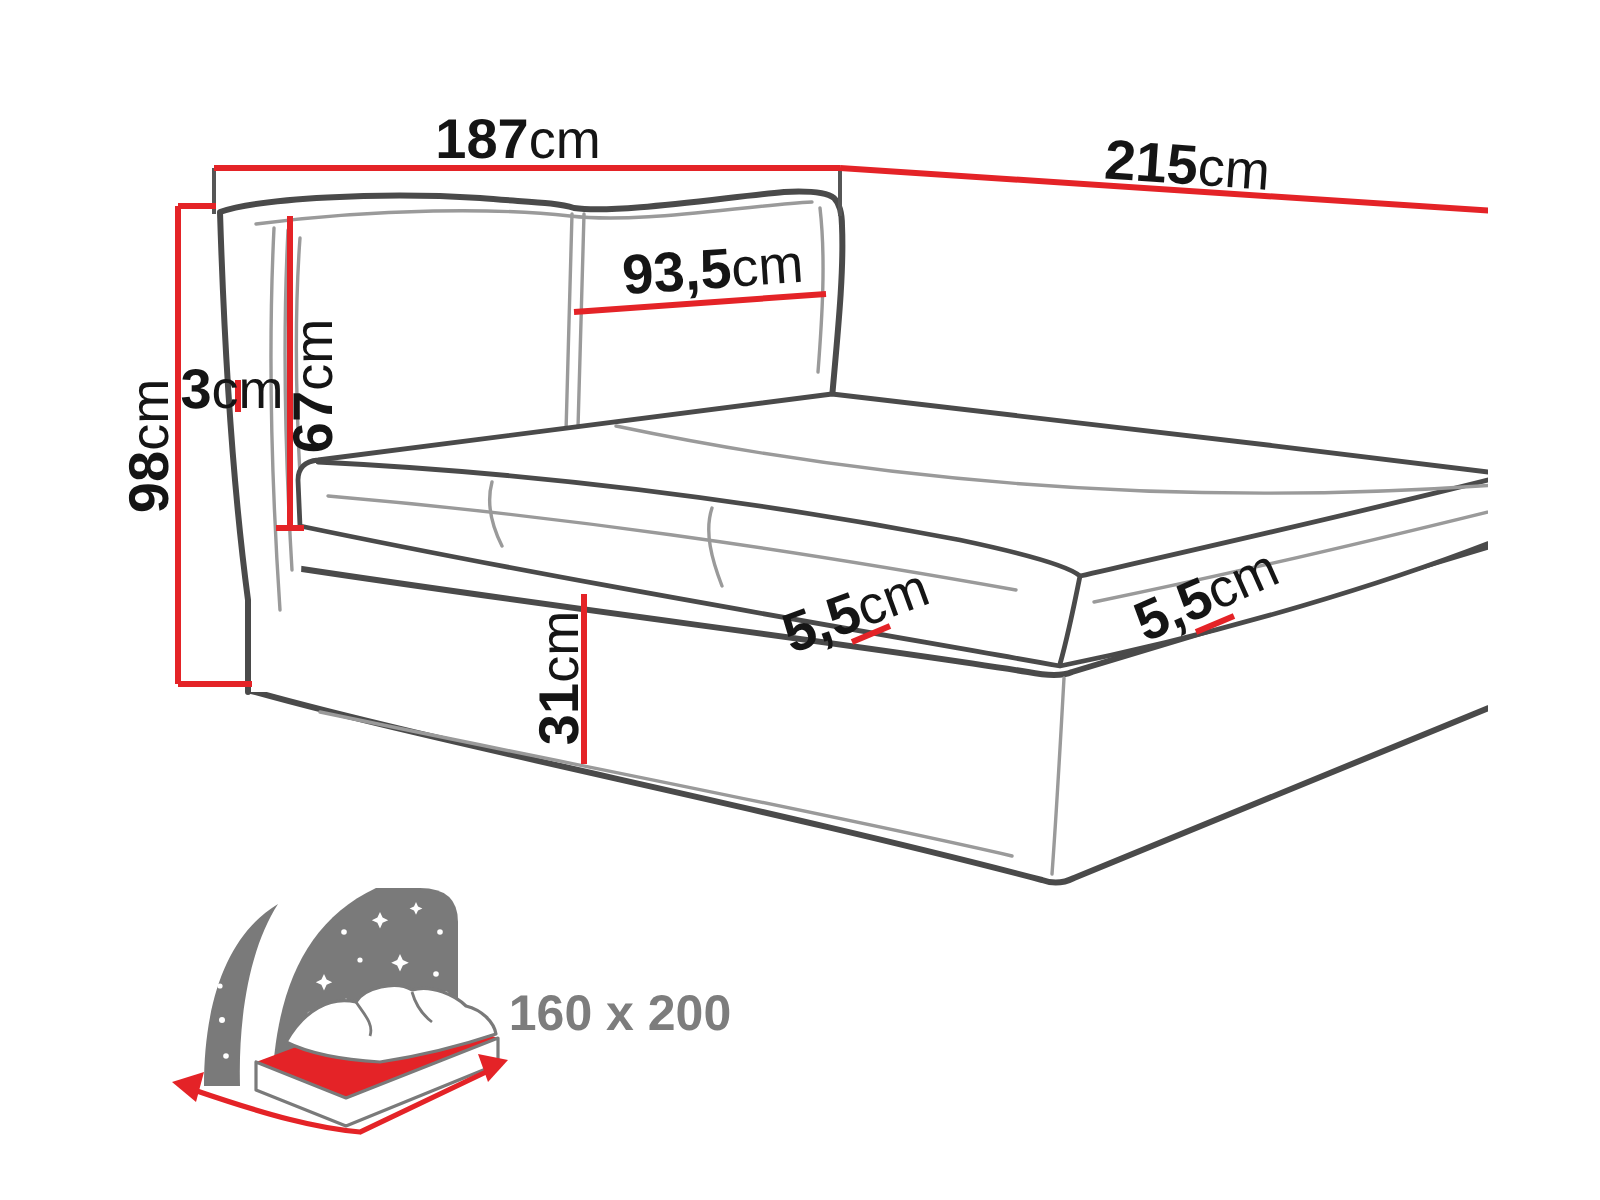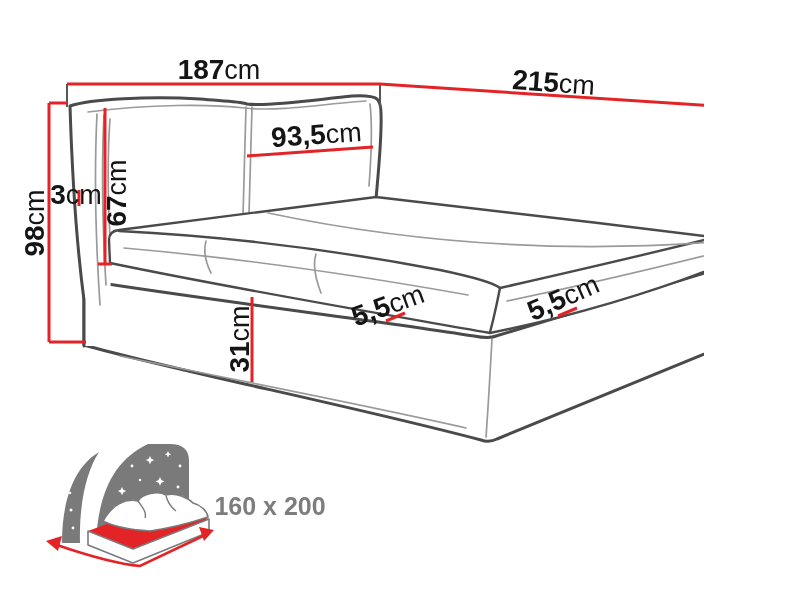--- a/index.html
+++ b/index.html
@@ -6,21 +6,21 @@
     --dimension_red:#e42327;
     --outline:#4a4a4a;
     --seam:#9a9a9a;
     --icon_gray:#7a7a7a;
     --badge_text:#7d7d7d;
     --label_text:#151515;
     --bg:#ffffff;
   }
   html,body{margin:0;padding:0;background:#fff;}
   .stage{width:704px;height:600px;background:var(--bg);position:relative;overflow:hidden;
-         font-family:"Liberation Sans",sans-serif;}
+         font-family:"Liberation Sans",sans-serif;margin-left:40px;}
   svg{display:block}
   
   .ol   {stroke:var(--outline);stroke-width:3;fill:none;stroke-linecap:round;stroke-linejoin:round;}
   .ol2  {stroke:var(--outline);stroke-width:2.4;fill:none;stroke-linecap:round;stroke-linejoin:round;}
   .seam {stroke:var(--seam);stroke-width:1.7;fill:none;stroke-linecap:round;}
   .fillw{fill:#fff;stroke:none;}
   .red  {stroke:var(--dimension_red);stroke-width:3;fill:none;}
   .dark {stroke:#565656;stroke-width:2;fill:none;}
   
   .dimtext{font-family:"Liberation Sans",sans-serif;font-size:28px;fill:var(--label_text);}

